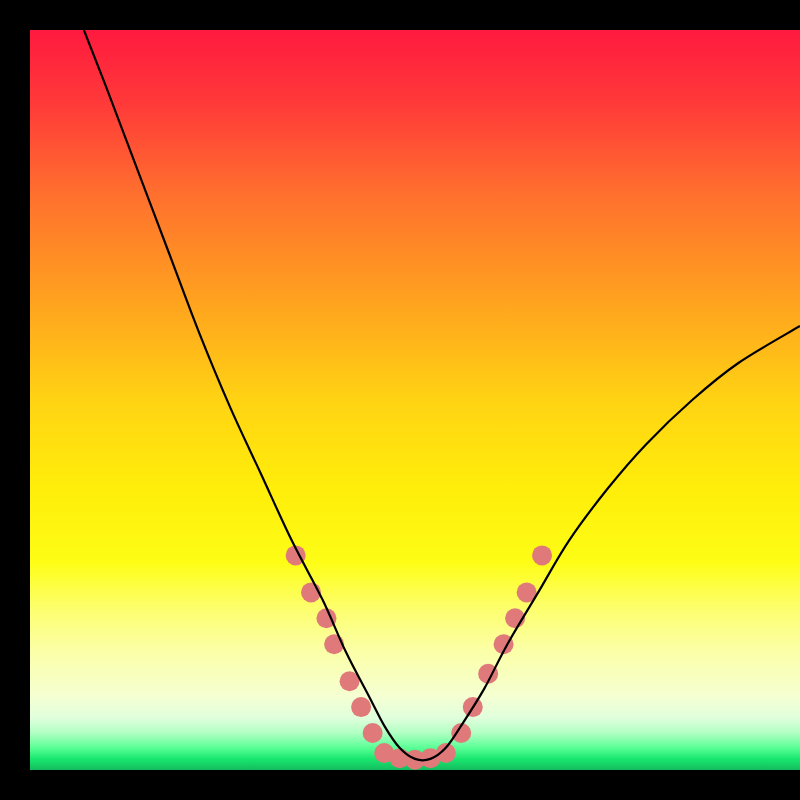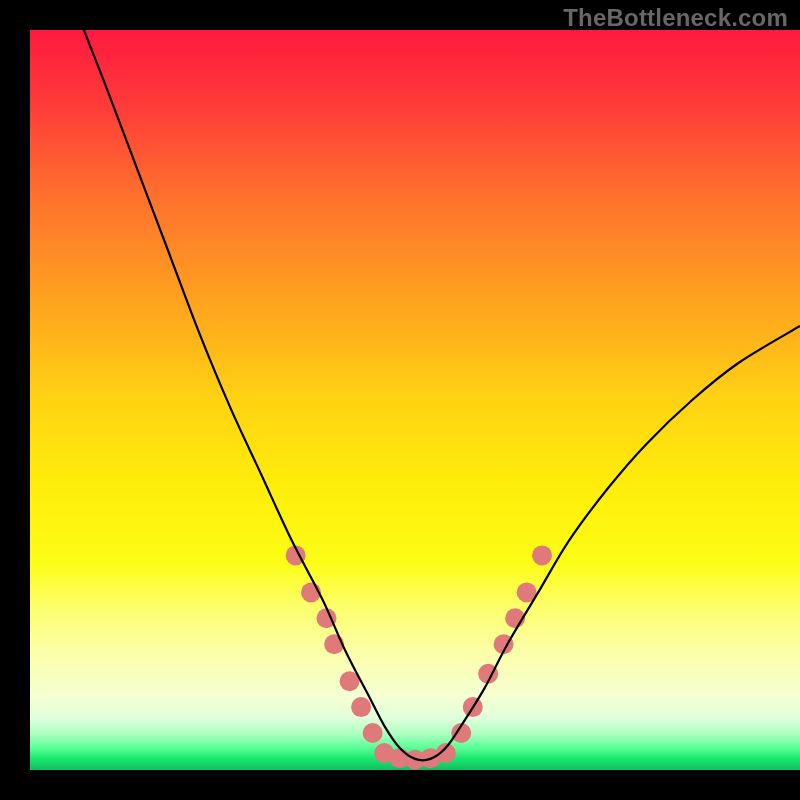--- a/index.html
+++ b/index.html
@@ -112,14 +112,13 @@
         <circle cx="473.55" cy="614.20" r="10" fill="#e07a7a"></circle>
         <circle cx="485.10" cy="588.30" r="10" fill="#e07a7a"></circle>
         <circle cx="496.65" cy="562.40" r="10" fill="#e07a7a"></circle>
         <circle cx="512.05" cy="525.40" r="10" fill="#e07a7a"></circle>
       </g>
     <path fill="none" stroke="#000000" stroke-width="2.2" d="M 53.90 0.00 C 57.75 9.87, 68.02 35.77, 77.00 59.20 C 85.98 82.63, 97.53 113.47, 107.80 140.60 C 118.07 167.73, 128.33 194.87, 138.60 222.00 C 148.87 249.13, 159.13 277.50, 169.40 303.40 C 179.67 329.30, 189.93 353.97, 200.20 377.40 C 210.47 400.83, 220.73 421.80, 231.00 444.00 C 241.27 466.20, 251.53 489.63, 261.80 510.60 C 272.07 531.57, 283.62 551.30, 292.60 569.80 C 301.58 588.30, 308.00 605.57, 315.70 621.60 C 323.40 637.63, 332.38 653.67, 338.80 666.00 C 345.22 678.33, 349.07 686.97, 354.20 695.60 C 359.33 704.23, 364.47 712.25, 369.60 717.80 C 374.73 723.35, 379.87 727.05, 385.00 728.90 C 390.13 730.75, 395.27 730.75, 400.40 728.90 C 405.53 727.05, 410.67 723.35, 415.80 717.80 C 420.93 712.25, 424.78 705.47, 431.20 695.60 C 437.62 685.73, 446.60 672.17, 454.30 658.60 C 462.00 645.03, 468.42 630.23, 477.40 614.20 C 486.38 598.17, 497.93 579.67, 508.20 562.40 C 518.47 545.13, 527.45 527.87, 539.00 510.60 C 550.55 493.33, 564.67 474.83, 577.50 458.80 C 590.33 442.77, 601.88 429.20, 616.00 414.40 C 630.12 399.60, 646.80 383.57, 662.20 370.00 C 677.60 356.43, 690.43 345.33, 708.40 333.00 C 726.37 320.67, 759.73 302.17, 770.00 296.00"></path>
   </svg>
 
   <div class="bottom-border"></div>
 
-  <div class="watermark">TheBottleneck.com</div>
 </div>
 
 </body></html>

